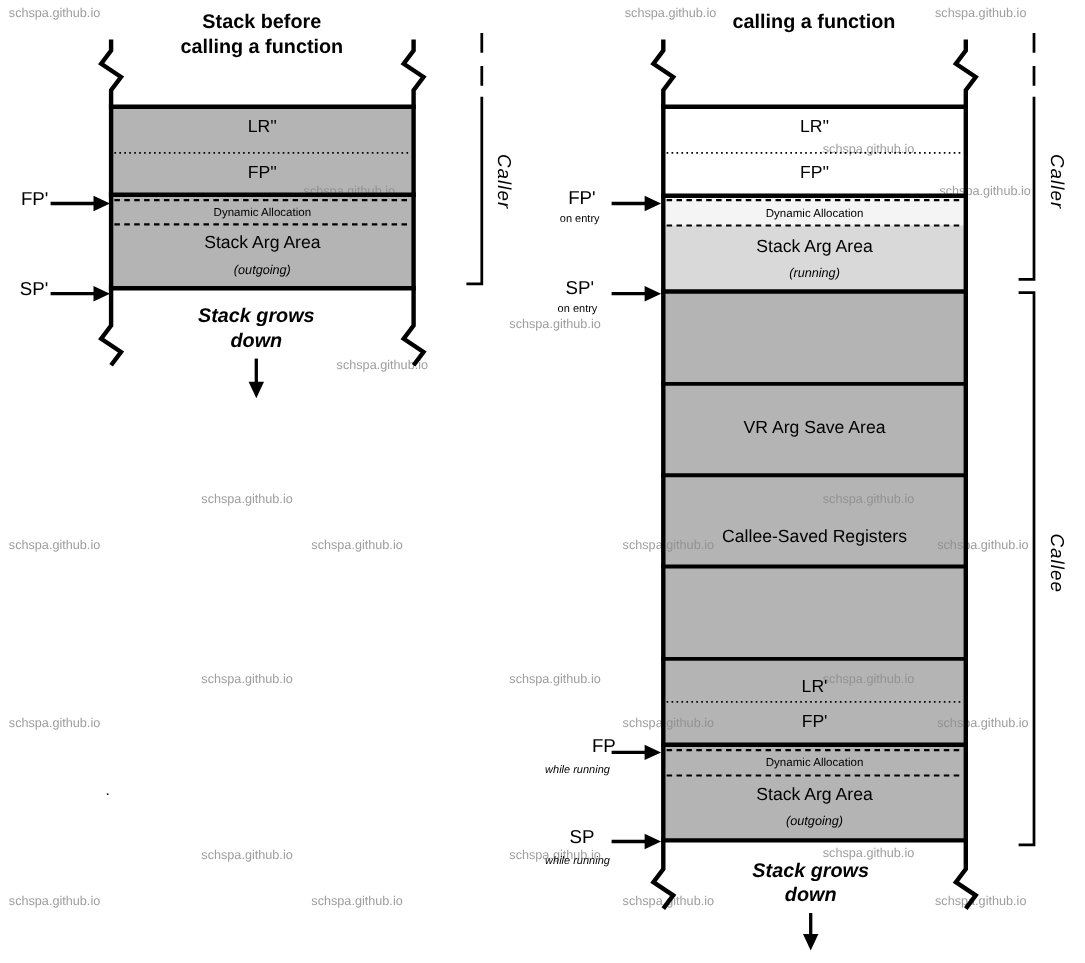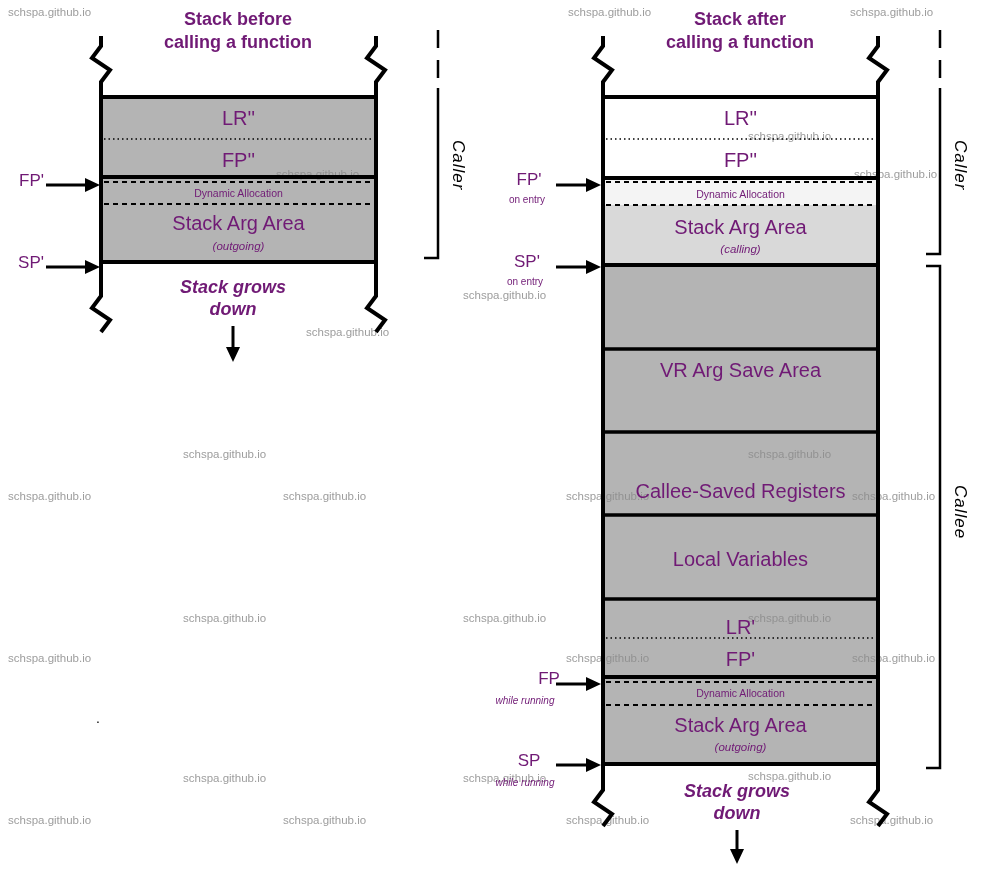--- a/index.html
+++ b/index.html
@@ -2,22 +2,22 @@
 <html><head>
 <meta charset="utf-8">
 <style>
   * { margin:0; padding:0; box-sizing:border-box; }
   html,body { background:#fff; }
   body { font-family:"Liberation Sans", sans-serif; color:#000; }
   #canvas { position:relative; width:986px; height:875px; background:#fff; overflow:hidden; }
   .fill { position:absolute; z-index:1; }
   .wm { position:absolute; z-index:2; font-size:11.5px; color:#8c8c8c; opacity:.85; white-space:nowrap; }
   svg.lines { position:absolute; left:0; top:0; z-index:3; }
-  .label { position:absolute; z-index:4; text-align:center; color:#701a75; white-space:nowrap; }
-  .box-label { font-size:20px; }
+  .label { position:absolute; z-index:4; text-align:center; color:#000000; white-space:nowrap; }
+  .box-label { font-size:16px; }
   .box-label.small { font-size:10.5px;text-align:center; }
   .box-sub { font-size:11.5px; font-style:italic; }
   .title { font-size:18px; font-weight:bold; line-height:23px; }
   .title span { display:block; }
   .grow { font-size:18px; font-style:italic; font-weight:600; line-height:22px; }
   .grow span { display:block; }
   .ptr { font-size:17px; }
   .ptr.right-align { text-align:right; }
   .ptr-sub { font-size:10px; }
   .ptr-sub.it { font-style:italic; }
@@ -149,21 +149,20 @@
       <line x1="737" y1="830" x2="737" y2="850" stroke="#000" stroke-width="3"></line>
       <polygon points="737,864 730,849 744,849" fill="#000"></polygon>
     </g>
   </svg>
 
   <div class="label title" style="left:128px;top:8px;width:220px">
     <span>Stack before</span>
     <span>calling a function</span>
   </div>
   <div class="label title" style="left:630px;top:8px;width:220px">
-    <span>Stack after</span>
     <span>calling a function</span>
   </div>
 
   <div class="label box-label" style="left:101px;top:107px;width:275px">LR''</div>
   <div class="label box-label" style="left:101px;top:149px;width:275px">FP''</div>
   <div class="label box-label small" style="left:101px;top:187px;width:275px">Dynamic Allocation</div>
   <div class="label box-label" style="left:101px;top:212px;width:275px">Stack Arg Area</div>
   <div class="label box-sub" style="left:101px;top:240px;width:275px">(outgoing)</div>
 
   <div class="label ptr right-align" style="left:6px;top:171px;width:38px">FP'</div>
@@ -173,24 +172,23 @@
     <span>Stack grows</span>
     <span>down</span>
   </div>
 
   <div class="vtext" style="left:448px;top:140px">Caller</div>
 
   <div class="label box-label" style="left:603px;top:107px;width:275px">LR''</div>
   <div class="label box-label" style="left:603px;top:149px;width:275px">FP''</div>
   <div class="label box-label small" style="left:603px;top:188px;width:275px">Dynamic Allocation</div>
   <div class="label box-label" style="left:603px;top:216px;width:275px">Stack Arg Area</div>
-  <div class="label box-sub" style="left:603px;top:243px;width:275px">(calling)</div>
-  <div class="label box-label" style="left:603px;top:359px;width:275px">VR Arg Save Area</div>
+  <div class="label box-sub" style="left:603px;top:243px;width:275px">(running)</div>
+  <div class="label box-label" style="left:603px;top:381px;width:275px">VR Arg Save Area</div>
   <div class="label box-label" style="left:603px;top:480px;width:275px">Callee-Saved Registers</div>
-  <div class="label box-label" style="left:603px;top:548px;width:275px">Local Variables</div>
   <div class="label box-label" style="left:603px;top:616px;width:275px">LR'</div>
   <div class="label box-label" style="left:603px;top:648px;width:275px">FP'</div>
   <div class="label box-label small" style="left:603px;top:687px;width:275px">Dynamic Allocation</div>
   <div class="label box-label" style="left:603px;top:714px;width:275px">Stack Arg Area</div>
   <div class="label box-sub" style="left:603px;top:741px;width:275px">(outgoing)</div>
 
   <div class="label ptr" style="left:504px;top:170px;width:50px">FP'</div>
   <div class="label ptr-sub" style="left:494px;top:194px;width:66px">on entry</div>
   <div class="label ptr" style="left:502px;top:252px;width:50px">SP'</div>
   <div class="label ptr-sub" style="left:492px;top:276px;width:66px">on entry</div>

